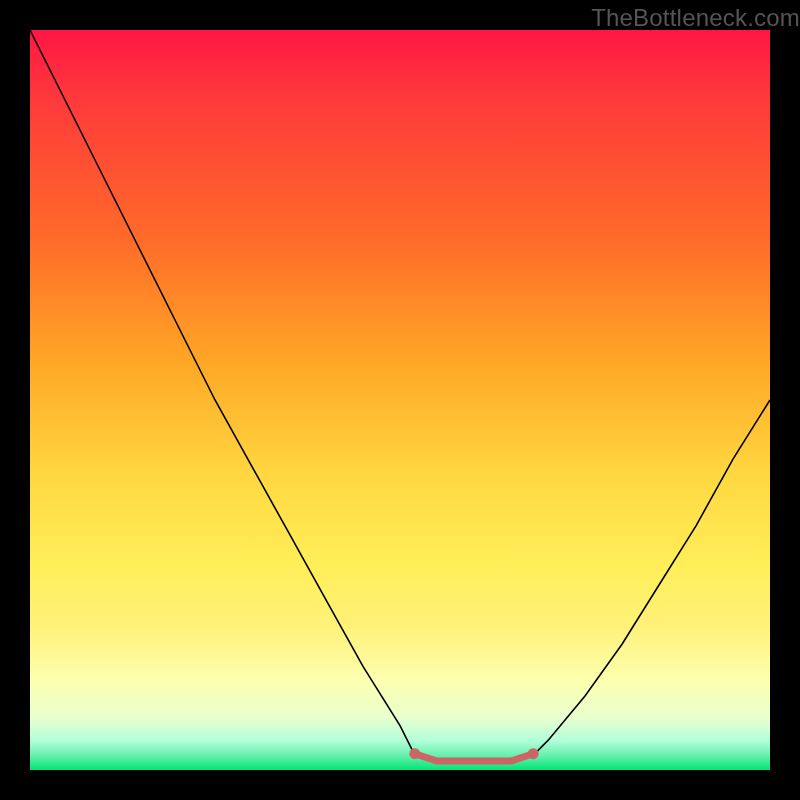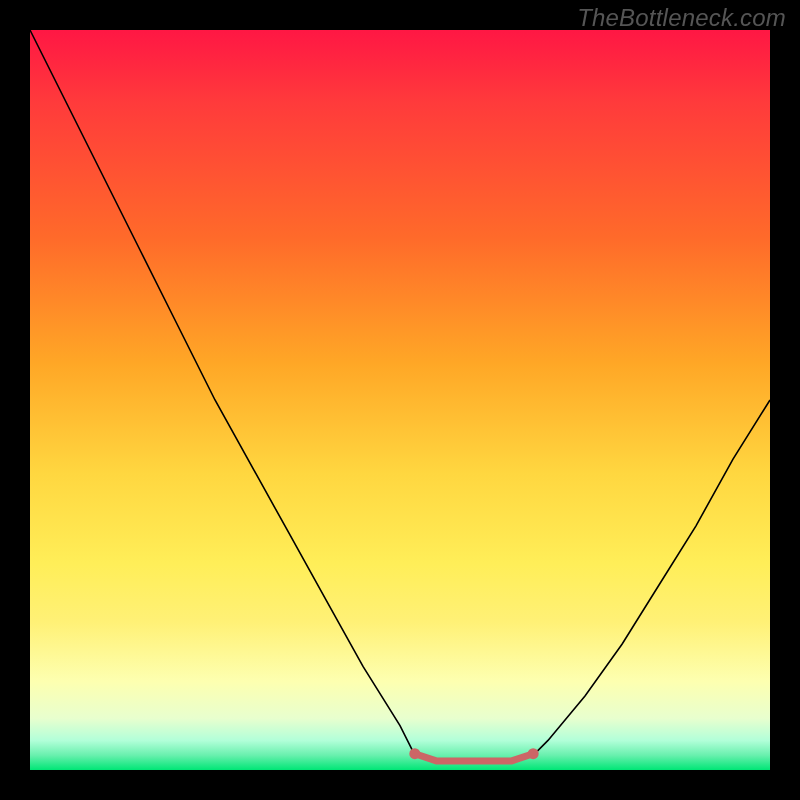--- a/index.html
+++ b/index.html
@@ -7,27 +7,26 @@
     width: 800px;
     height: 800px;
     background: #000;
     position: relative;
     overflow: hidden;
     font-family: Arial, Helvetica, sans-serif;
   }
   .watermark {
     position: absolute;
     top: 4px;
-    right: 14px;
+    right: 0;
     color: #555;
     font-size: 24px;
     font-weight: 400;
     letter-spacing: 0.2px;
     z-index: 10;
-    font-style: italic;
   }
   .plot-frame {
     position: absolute;
     left: 30px;
     top: 30px;
     width: 740px;
     height: 740px;
   }
   .gradient-bg {
     position: absolute;

